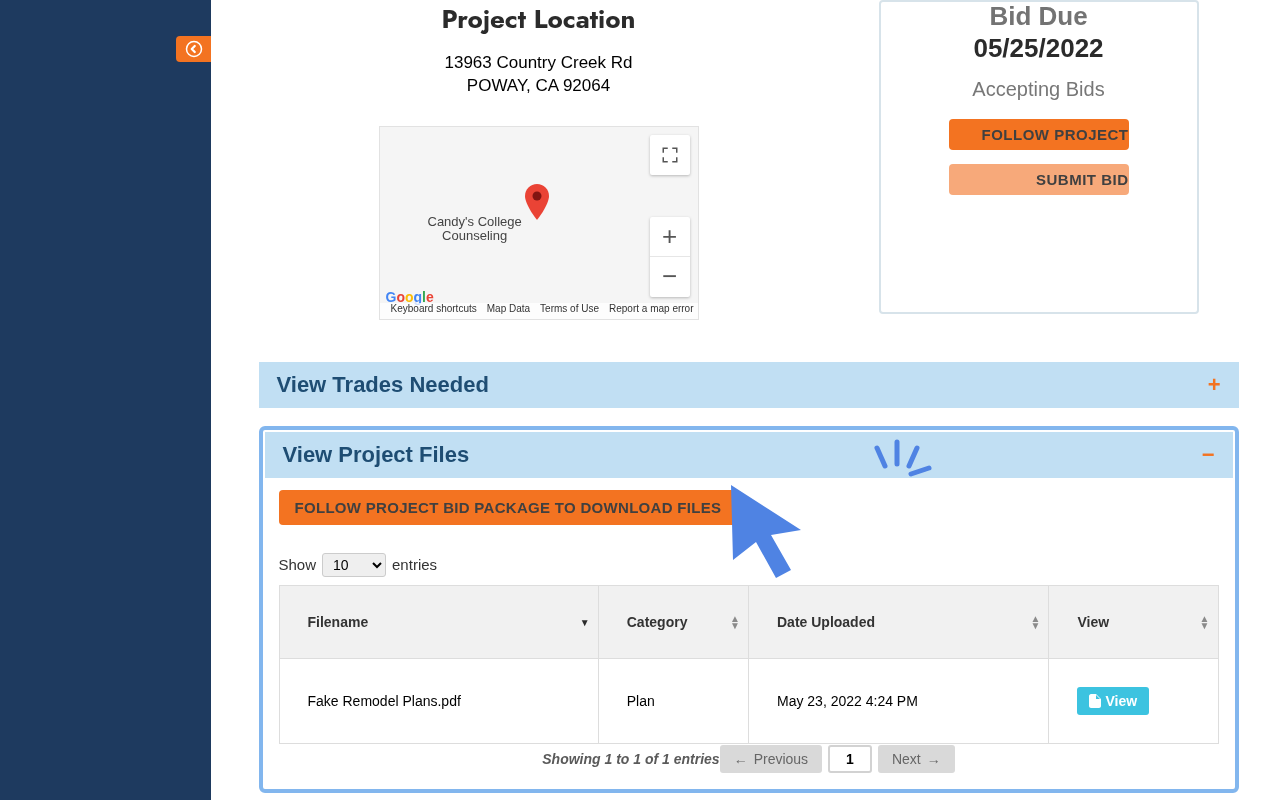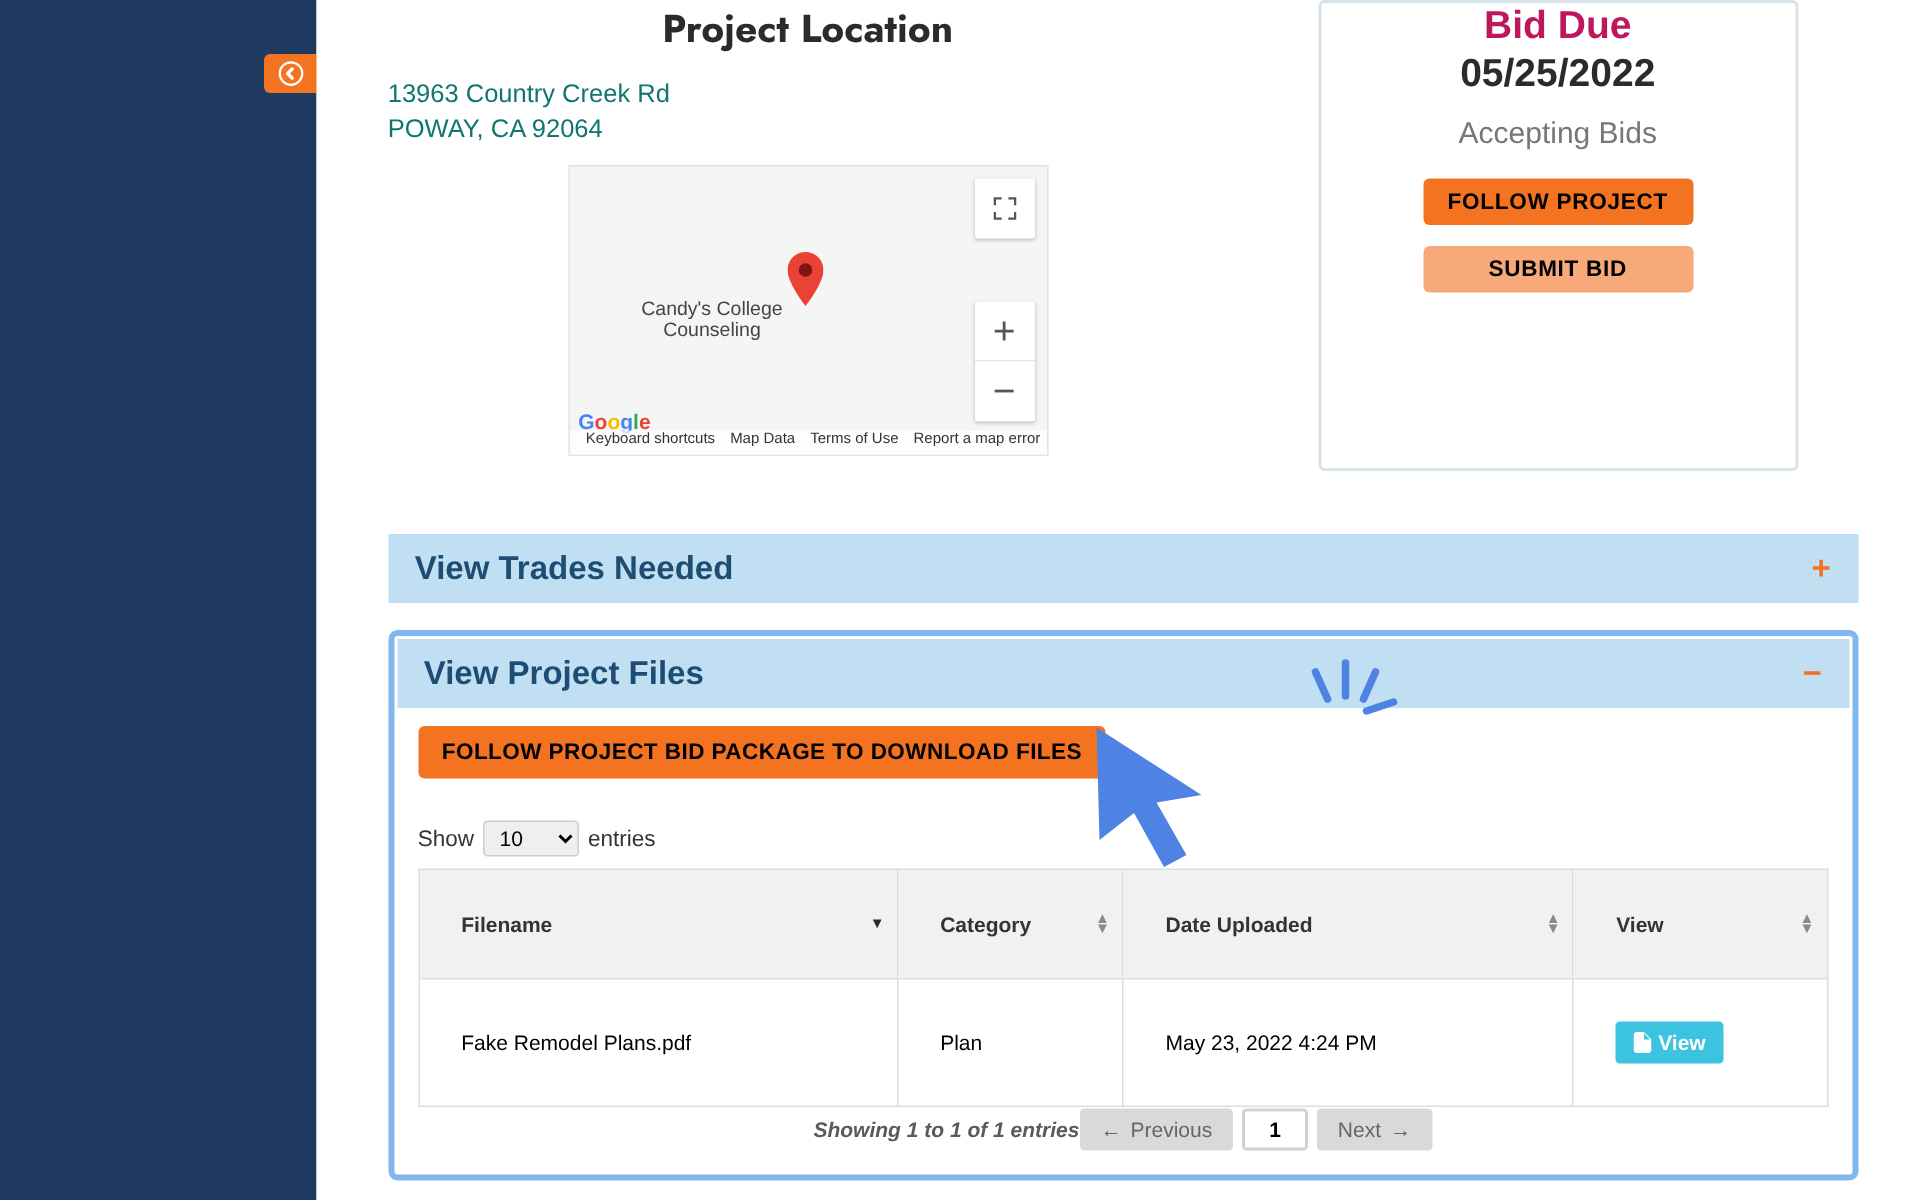--- a/index.html
+++ b/index.html
@@ -53,24 +53,25 @@
 
   h2.section-title {
     font-size: 26px;
     font-weight: 700;
     color: #2b2b2b;
     text-align: center;
     margin-bottom: 14px;
     font-family: "Jost", "Helvetica Neue", sans-serif;
   }
   .address {
+    text-align: center;
     font-size: 17px;
-    color: #0f766e;
+    color: #000000;
     line-height: 1.35;
-    margin-bottom: 12px;
+    margin-bottom: 28px;
   }
   .map-box {
     width: 320px;
     height: 194px;
     margin: 0 auto;
     background: #f5f5f5;
     position: relative;
     border: 1px solid #e2e2e2;
   }
   .map-fullscreen {
@@ -141,21 +142,21 @@
   .bid-card {
     border: 2px solid #d7e3ea;
     border-radius: 4px;
     padding: 0 20px 30px;
     text-align: center;
     height: 314px;
   }
   .bid-title {
     font-size: 26px;
     font-weight: 700;
-    color: #be185d;
+    color: #737373;
     line-height: 1.1;
   }
   .bid-date {
     font-size: 26px;
     font-weight: 700;
     color: #2b2b2b;
     margin-top: 2px;
   }
   .bid-status {
     color: #777;
@@ -164,25 +165,26 @@
   }
   .btn {
     display: block;
     width: 180px;
     margin: 0 auto 14px;
     padding: 7px 0;
     border: none;
     border-radius: 4px;
     font-size: 15px;
     font-weight: 700;
-    color: #000000;
+    color: #404040;
     letter-spacing: 0.5px;
     cursor: pointer;
     text-transform: uppercase;
     font-family: inherit;
+    text-align: right;
   }
   .btn-orange { background: #f37321; }
   .btn-orange-faded { background: #f7a97a; }
 
   .accordion {
     margin-top: 42px;
   }
   .acc-header {
     background: #c1dff3;
     color: #1e4d73;
@@ -208,21 +210,21 @@
     margin-top: 18px;
     padding: 2px;
   }
   .files-body {
     background: #fff;
     padding: 12px 14px 14px;
   }
   .download-btn {
     display: inline-block;
     background: #f37321;
-    color: #000000;
+    color: #404040;
     border: none;
     border-radius: 4px;
     font-size: 15px;
     font-weight: 700;
     padding: 9px 16px;
     letter-spacing: 0.3px;
     cursor: pointer;
     text-transform: uppercase;
     margin-bottom: 28px;
   }

